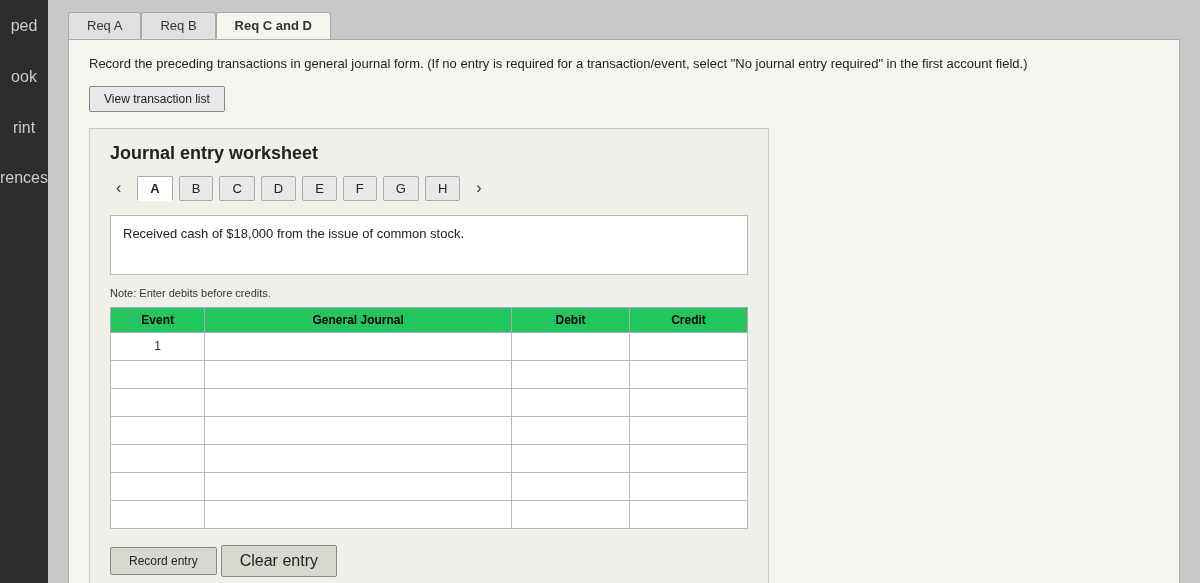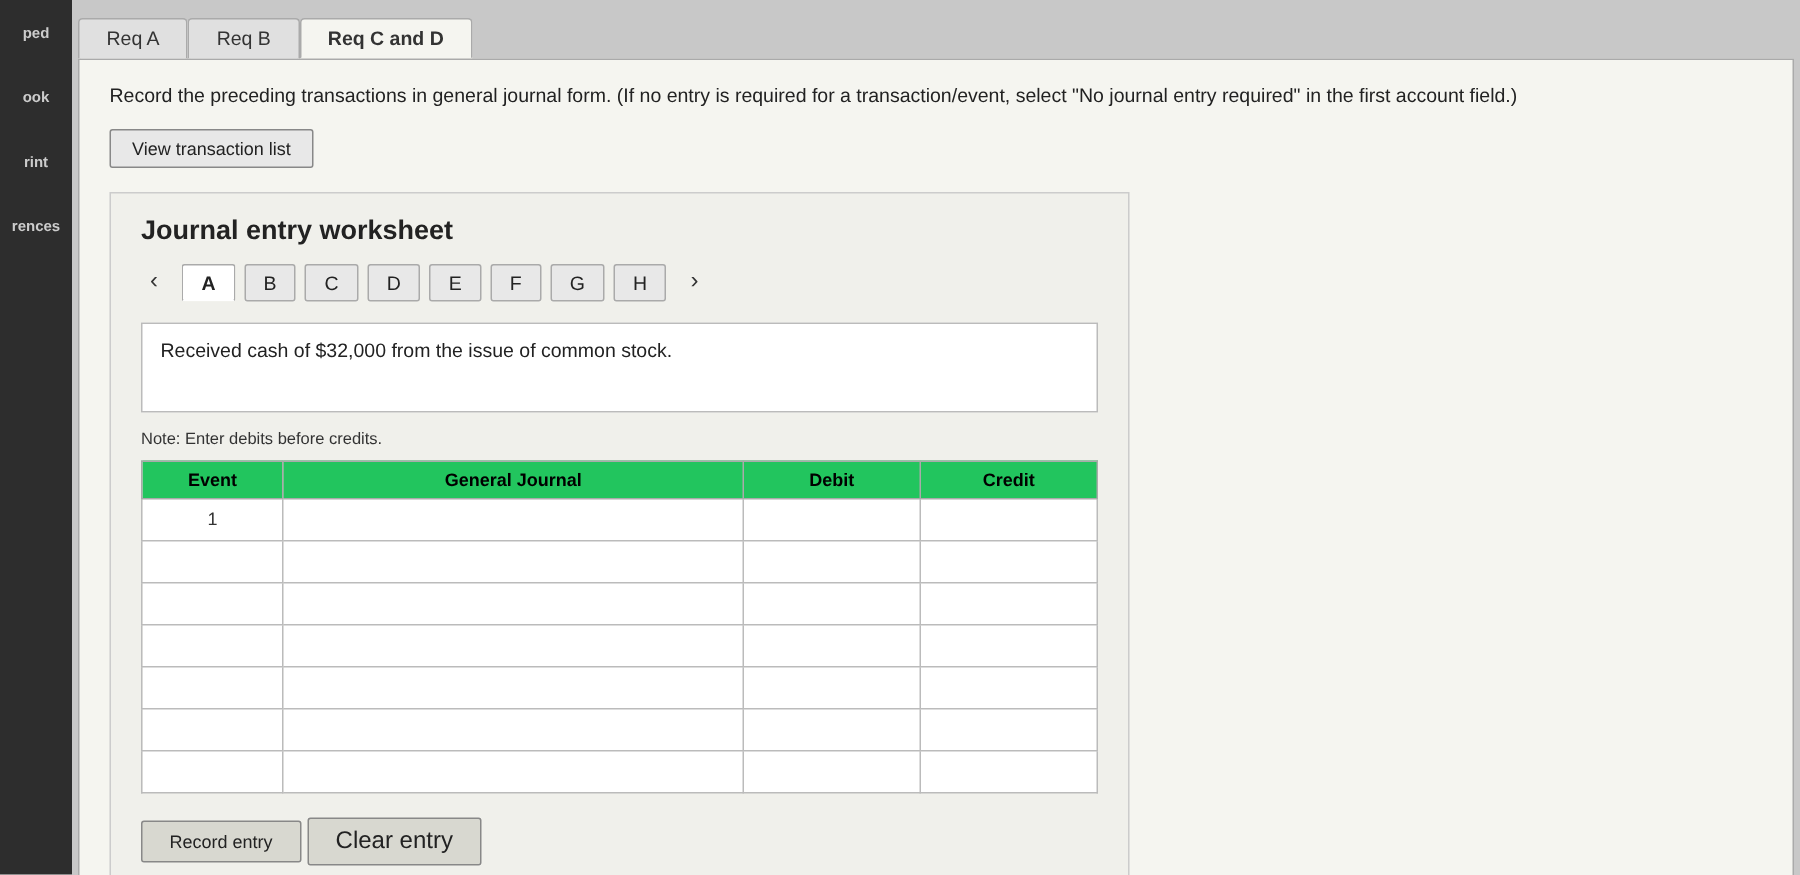--- a/index.html
+++ b/index.html
@@ -19,34 +19,33 @@
       background: #2d2d2d;
       display: flex;
       flex-direction: column;
       align-items: center;
       padding-top: 10px;
       gap: 18px;
       flex-shrink: 0;
     }
     .sidebar-item {
       color: #ccc;
-      font-size: 10px;
+      font-size: 16px;
       text-align: right;
       cursor: pointer;
       writing-mode: horizontal-tb;
       padding: 6px 4px;
       line-height: 1.3;
-      font-weight: bold;
     }
 
     
     .main {
       flex: 1;
       background: #c8c8c8;
-      padding: 12px 4px;
+      padding: 12px 20px;
       overflow: auto;
     }
 
     
     .tabs-row {
       display: flex;
       gap: 0;
       margin-bottom: 0;
     }
     .tab {
@@ -283,21 +282,21 @@
           <div class="entry-tab">C</div>
           <div class="entry-tab">D</div>
           <div class="entry-tab">E</div>
           <div class="entry-tab">F</div>
           <div class="entry-tab">G</div>
           <div class="entry-tab">H</div>
         </div>
         <button class="nav-arrow">›</button>
       </div>
 
-      <div class="description-box">Received cash of $32,000 from the issue of common stock.</div>
+      <div class="description-box">Received cash of $18,000 from the issue of common stock.</div>
 
       <div class="note-text">Note: Enter debits before credits.</div>
 
       <table class="journal-table">
         <thead>
           <tr>
             <th class="event-col">Event</th>
             <th class="gj-col">General Journal</th>
             <th class="debit-col">Debit</th>
             <th class="credit-col">Credit</th>

